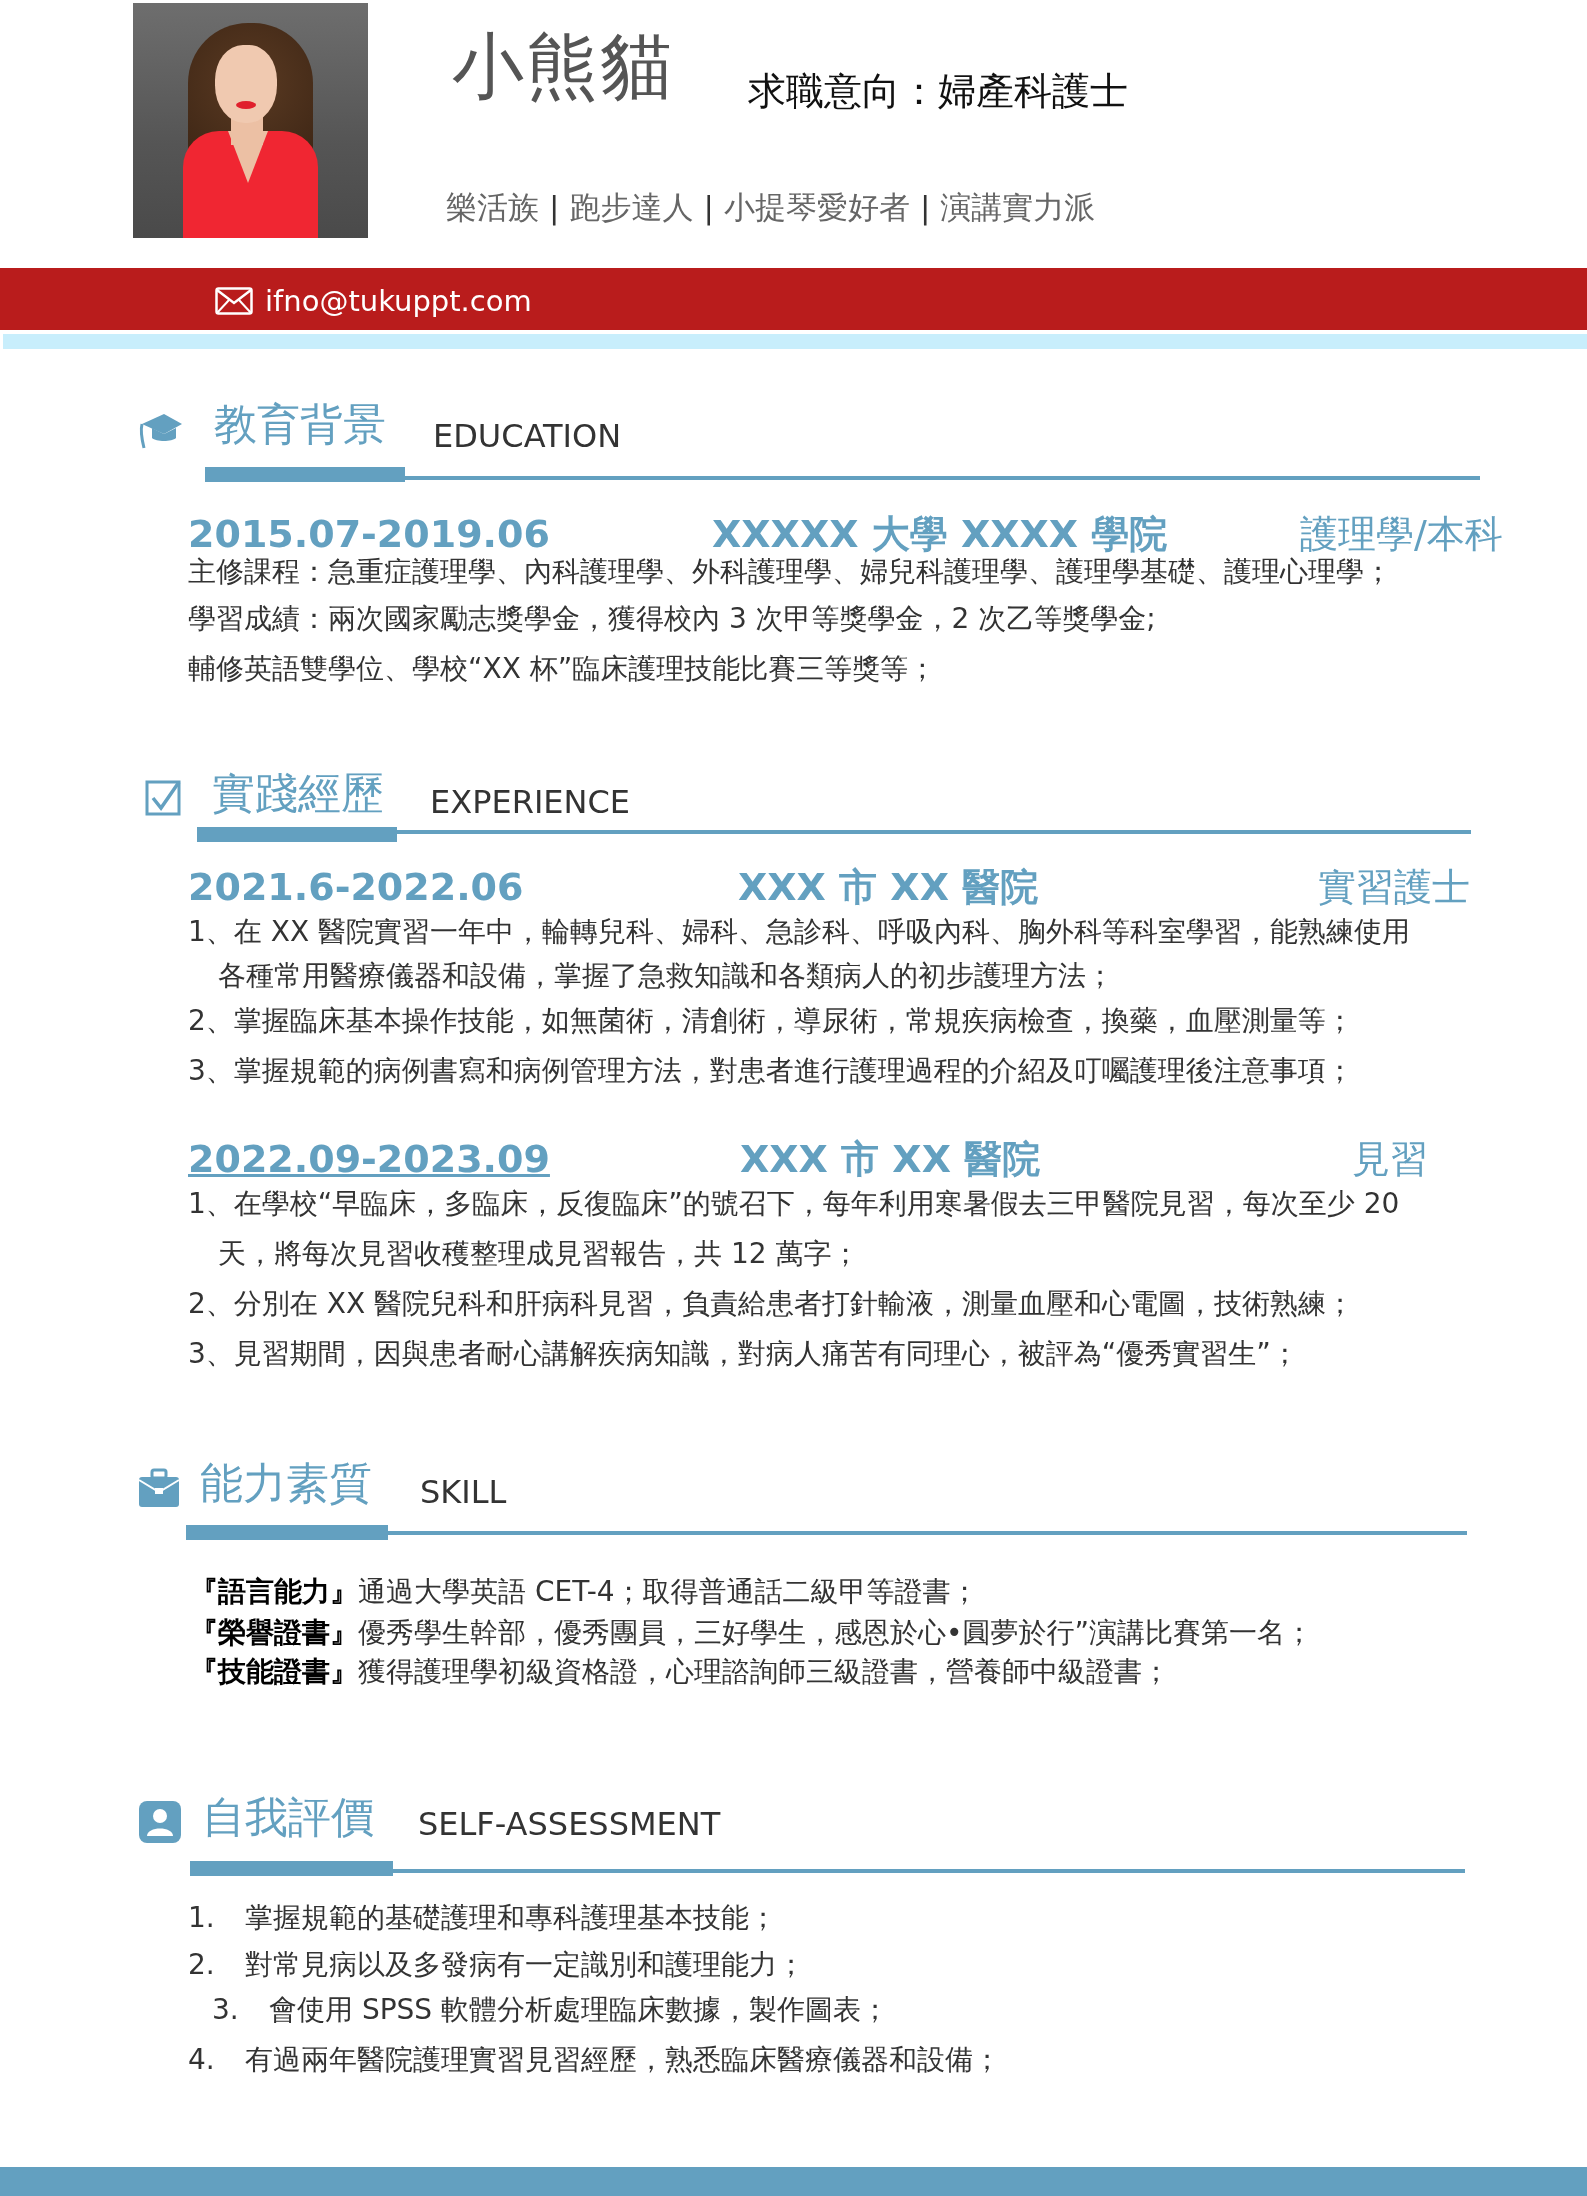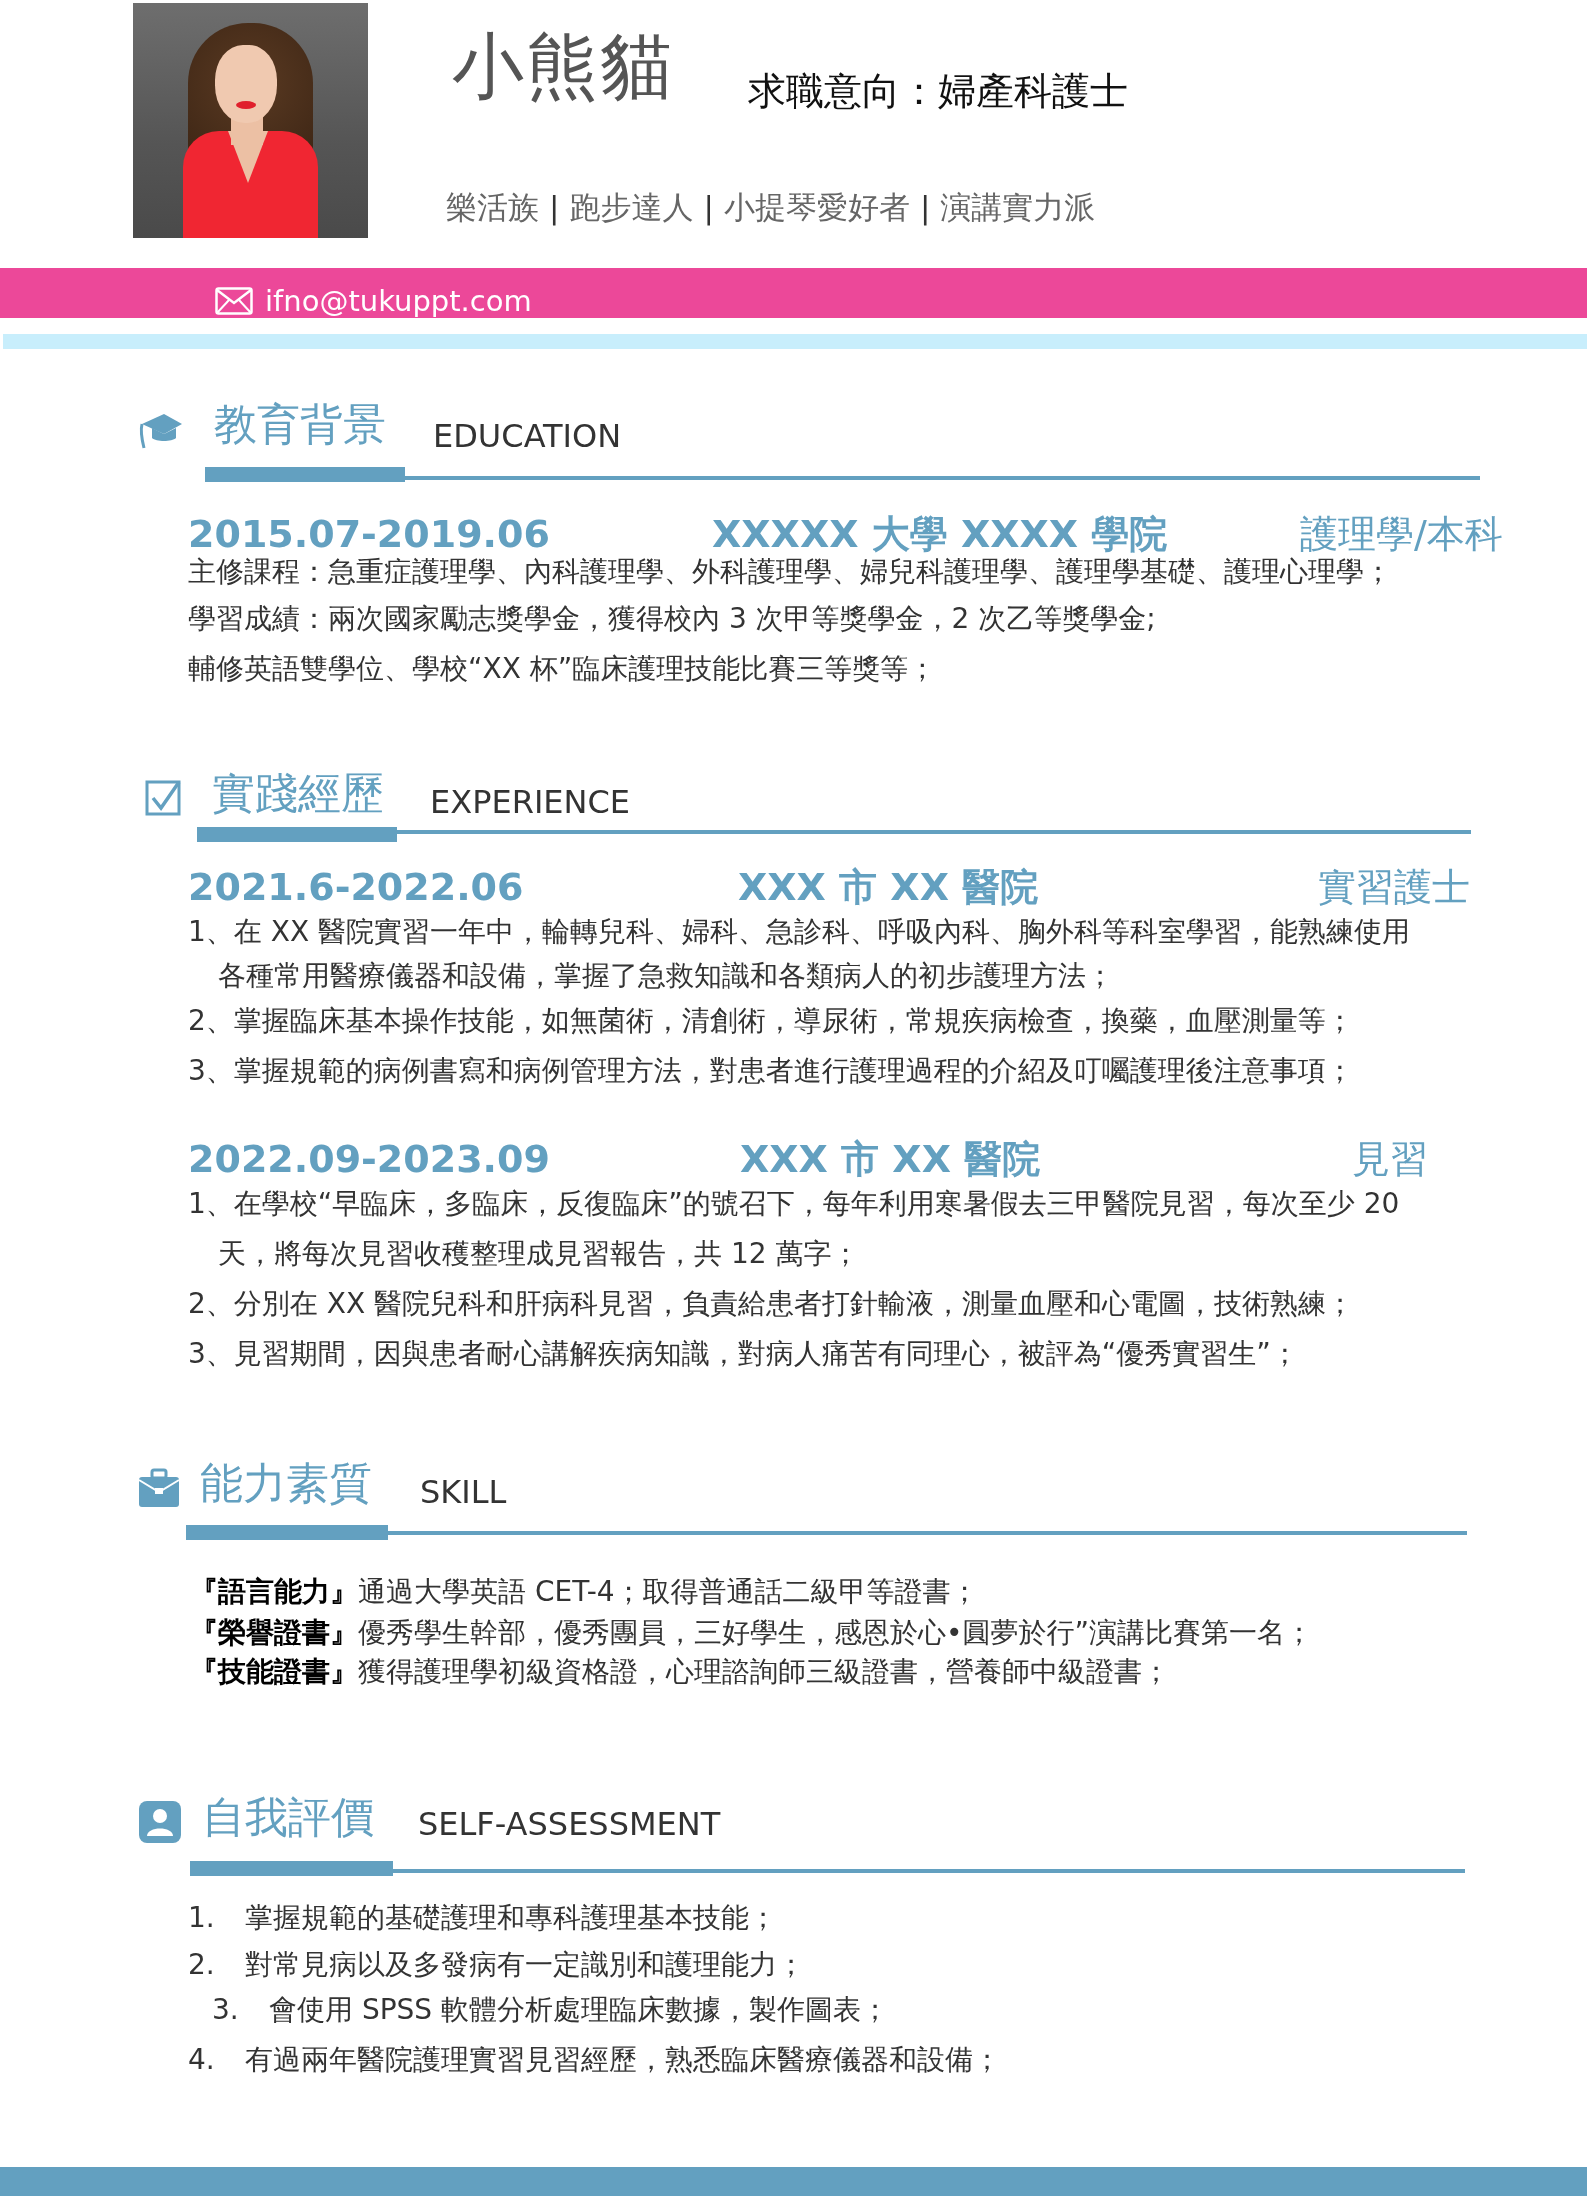--- a/index.html
+++ b/index.html
@@ -15,21 +15,21 @@
   .photo .lips { position: absolute; left: 103px; top: 98px; width: 20px; height: 8px; border-radius: 50%; background: #e0202c; }
   .photo .neck { position: absolute; left: 98px; top: 112px; width: 32px; height: 30px; background: #ecc0a4; }
   .photo .dress { position: absolute; left: 50px; top: 128px; width: 135px; height: 110px; border-radius: 36px 36px 0 0; background: #f02632; }
   .photo .vneck { position: absolute; left: 95px; top: 128px; width: 0; height: 0; border-left: 20px solid transparent; border-right: 20px solid transparent; border-top: 52px solid #ecc0a4; }
 
   .name { left: 452px; top: 30px; font-size: 72px; color: #555555; font-family: "DejaVu Sans", sans-serif; letter-spacing: 2px; line-height: 1; }
   .intent { left: 748px; top: 72px; font-size: 38px; color: #111111; font-family: "DejaVu Serif", "Liberation Serif", serif; line-height: 1; }
   .tags { left: 446px; top: 192px; font-size: 31px; color: #666666; font-family: "DejaVu Serif", "Liberation Serif", serif; line-height: 1; white-space: nowrap; }
   .tags .sep { color: #333; margin: 0 10px; font-family: "DejaVu Sans", sans-serif; }
 
-  .contact-bar { left: 0; top: 268px; width: 1587px; height: 50px; background: #ec4899; }
+  .contact-bar { left: 0; top: 268px; width: 1587px; height: 62px; background: #b91c1c; }
   .contact-bar-light { left: 3px; top: 334px; width: 1584px; height: 15px; background: #c8eefc; }
   .contact-item { position: absolute; top: 0; height: 66px; display: flex; align-items: center; color: #ffffff; font-size: 29px; white-space: nowrap; }
   .contact-item svg { margin-right: 12px; }
   .ci-email { left: 215px; }
   .ci-phone { left: 678px; }
   .ci-loc { left: 1113px; font-family: "DejaVu Serif", serif; font-size: 27px; }
   .sec-title { font-size: 43px; color: #63a0c0; line-height: 1; white-space: nowrap; font-family: "DejaVu Sans", sans-serif; }
   .sec-en { font-size: 32px; color: #333333; line-height: 1; white-space: nowrap; }
   .sec-line { height: 4px; background: #63a0c0; }
   .sec-thick { height: 15px; background: #63a0c0; }
@@ -105,21 +105,21 @@
 
 <div class="abs row-head" style="left:188px; top:868px;">2021.6-2022.06</div>
 <div class="abs row-head" style="left:738px; top:868px;">XXX 市 XX 醫院</div>
 <div class="abs row-head" style="left:1318px; top:868px; font-weight:normal;">實習護士</div>
 
 <div class="abs body-line" style="left:188px; top:918px;">1、在 XX 醫院實習一年中，輪轉兒科、婦科、急診科、呼吸內科、胸外科等科室學習，能熟練使用</div>
 <div class="abs body-line" style="left:218px; top:962px;">各種常用醫療儀器和設備，掌握了急救知識和各類病人的初步護理方法；</div>
 <div class="abs body-line" style="left:188px; top:1007px;">2、掌握臨床基本操作技能，如無菌術，清創術，導尿術，常規疾病檢查，換藥，血壓測量等；</div>
 <div class="abs body-line" style="left:188px; top:1057px;">3、掌握規範的病例書寫和病例管理方法，對患者進行護理過程的介紹及叮囑護理後注意事項；</div>
 
-<div class="abs row-head" style="left:188px; top:1140px;">2022.09-2023.09</div>
+<div class="abs row-head" style="left:188px; top:1140px;text-decoration:underline;">2022.09-2023.09</div>
 <div class="abs row-head" style="left:740px; top:1140px;">XXX 市 XX 醫院</div>
 <div class="abs row-head" style="left:1352px; top:1140px; font-weight:normal;">見習</div>
 
 <div class="abs body-line" style="left:188px; top:1190px;">1、在學校“早臨床，多臨床，反復臨床”的號召下，每年利用寒暑假去三甲醫院見習，每次至少 20</div>
 <div class="abs body-line" style="left:218px; top:1240px;">天，將每次見習收穫整理成見習報告，共 12 萬字；</div>
 <div class="abs body-line" style="left:188px; top:1290px;">2、分別在 XX 醫院兒科和肝病科見習，負責給患者打針輸液，測量血壓和心電圖，技術熟練；</div>
 <div class="abs body-line" style="left:188px; top:1340px;">3、見習期間，因與患者耐心講解疾病知識，對病人痛苦有同理心，被評為“優秀實習生”；</div>
 
 <div class="abs" style="left:138px; top:1468px;">
   <svg width="42" height="40" viewBox="0 0 42 40">

